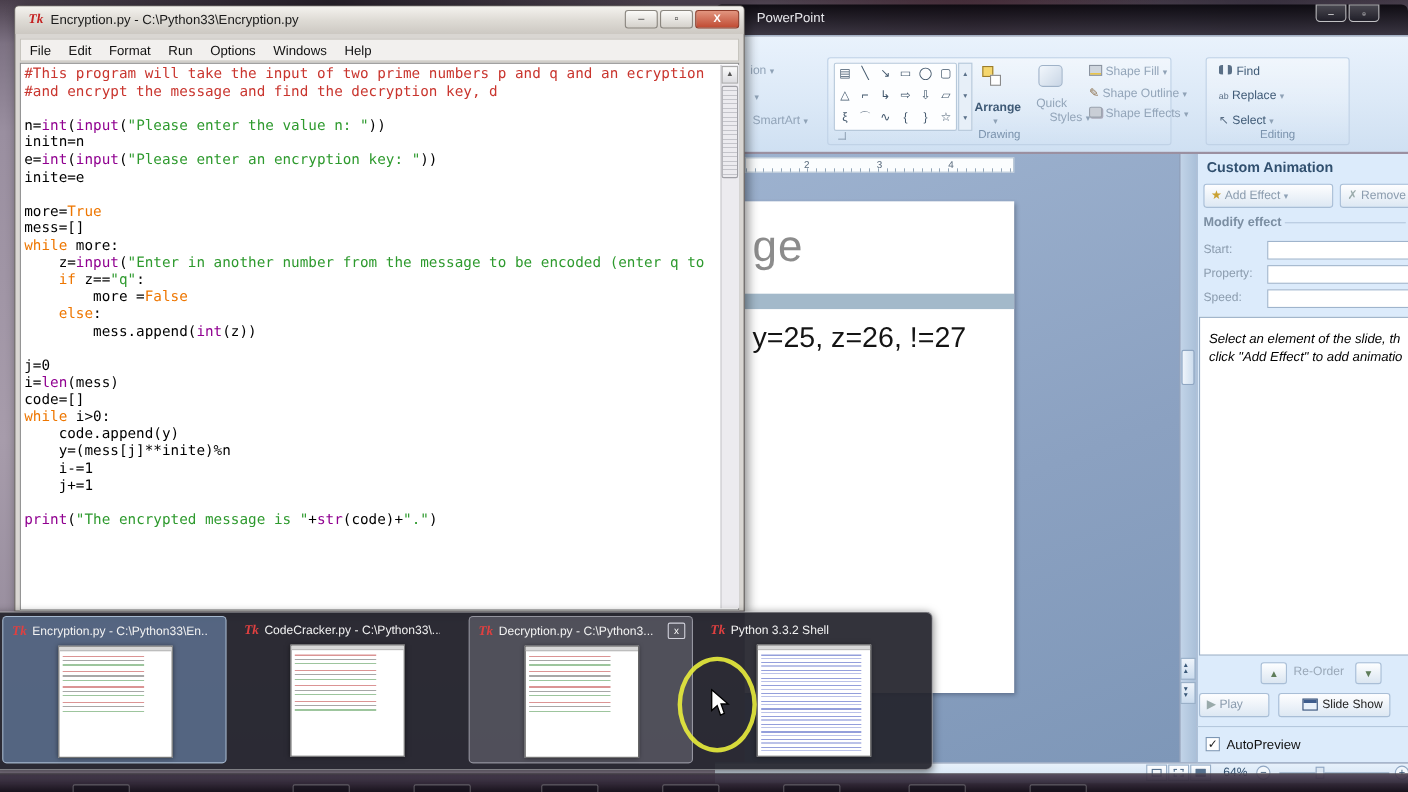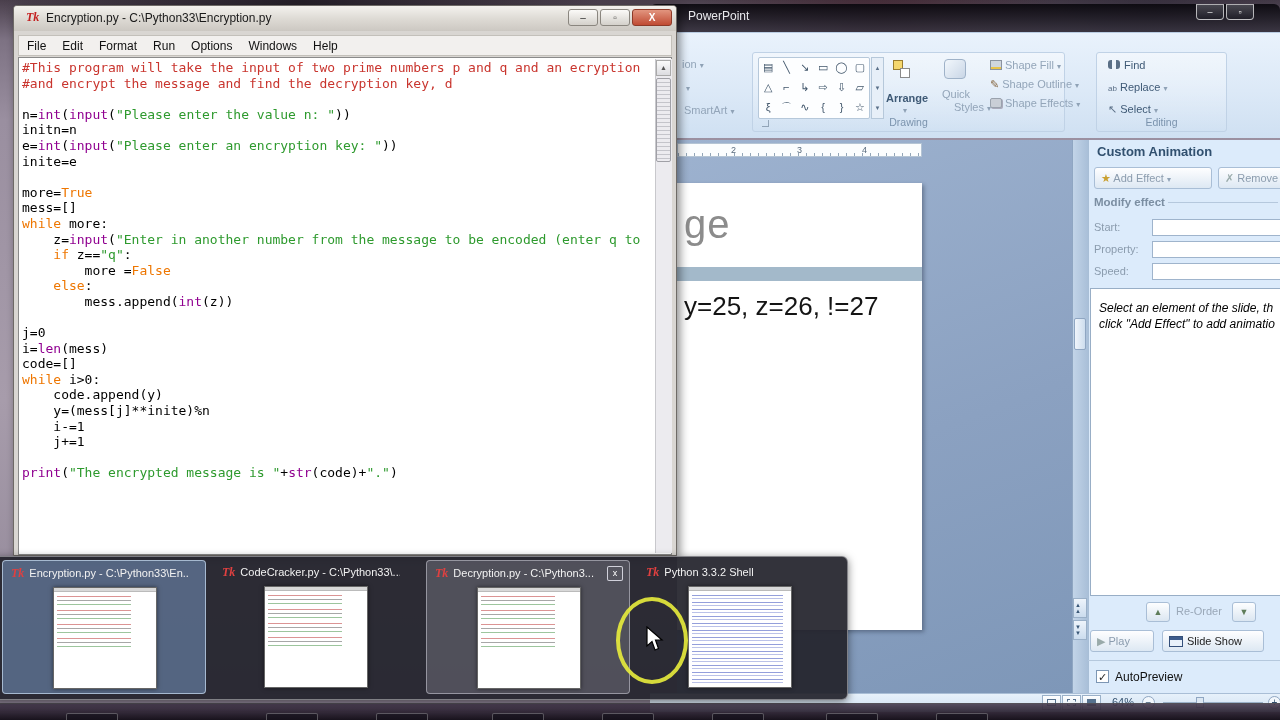--- a/index.html
+++ b/index.html
@@ -246,21 +246,21 @@
       <div class="hint" style="top:28px;">click "Add Effect" to add animatio</div>
     </div>
 
     <div class="abs sm-btn" style="left:1146px;top:602px;"><span>▲</span></div>
     <div class="abs" style="left:1176px;top:605px;font-size:11px;color:#9aa8b8;">Re-Order</div>
     <div class="abs sm-btn" style="left:1232px;top:602px;"><span>▼</span></div>
     <div class="abs pane-btn" style="left:1090px;top:630px;width:64px;">
       <span style="color:#9aa;">▶</span>
       <span>Play</span>
     </div>
-    <div class="abs pane-btn" style="left:1162px;top:630px;width:102px;color:#222;">
+    <div class="abs pane-btn" style="left:1162px;top:630px;width:102px;color:#222;text-align:right;">
       <span class="screen-icon"></span><span>Slide Show</span>
     </div>
     <div class="abs" style="left:1088px;top:660px;width:192px;height:1px;background:#b5c8dd;"></div>
     <div class="abs checkbox"><span>✓</span></div>
     <div class="abs" style="left:1115px;top:670px;font-size:12px;color:#111;">AutoPreview</div>
 
     <div class="abs statusbar"></div>
     <div class="abs view-btn" style="left:1042px;">
         <span class="view-glyph"></span>
       </div>

